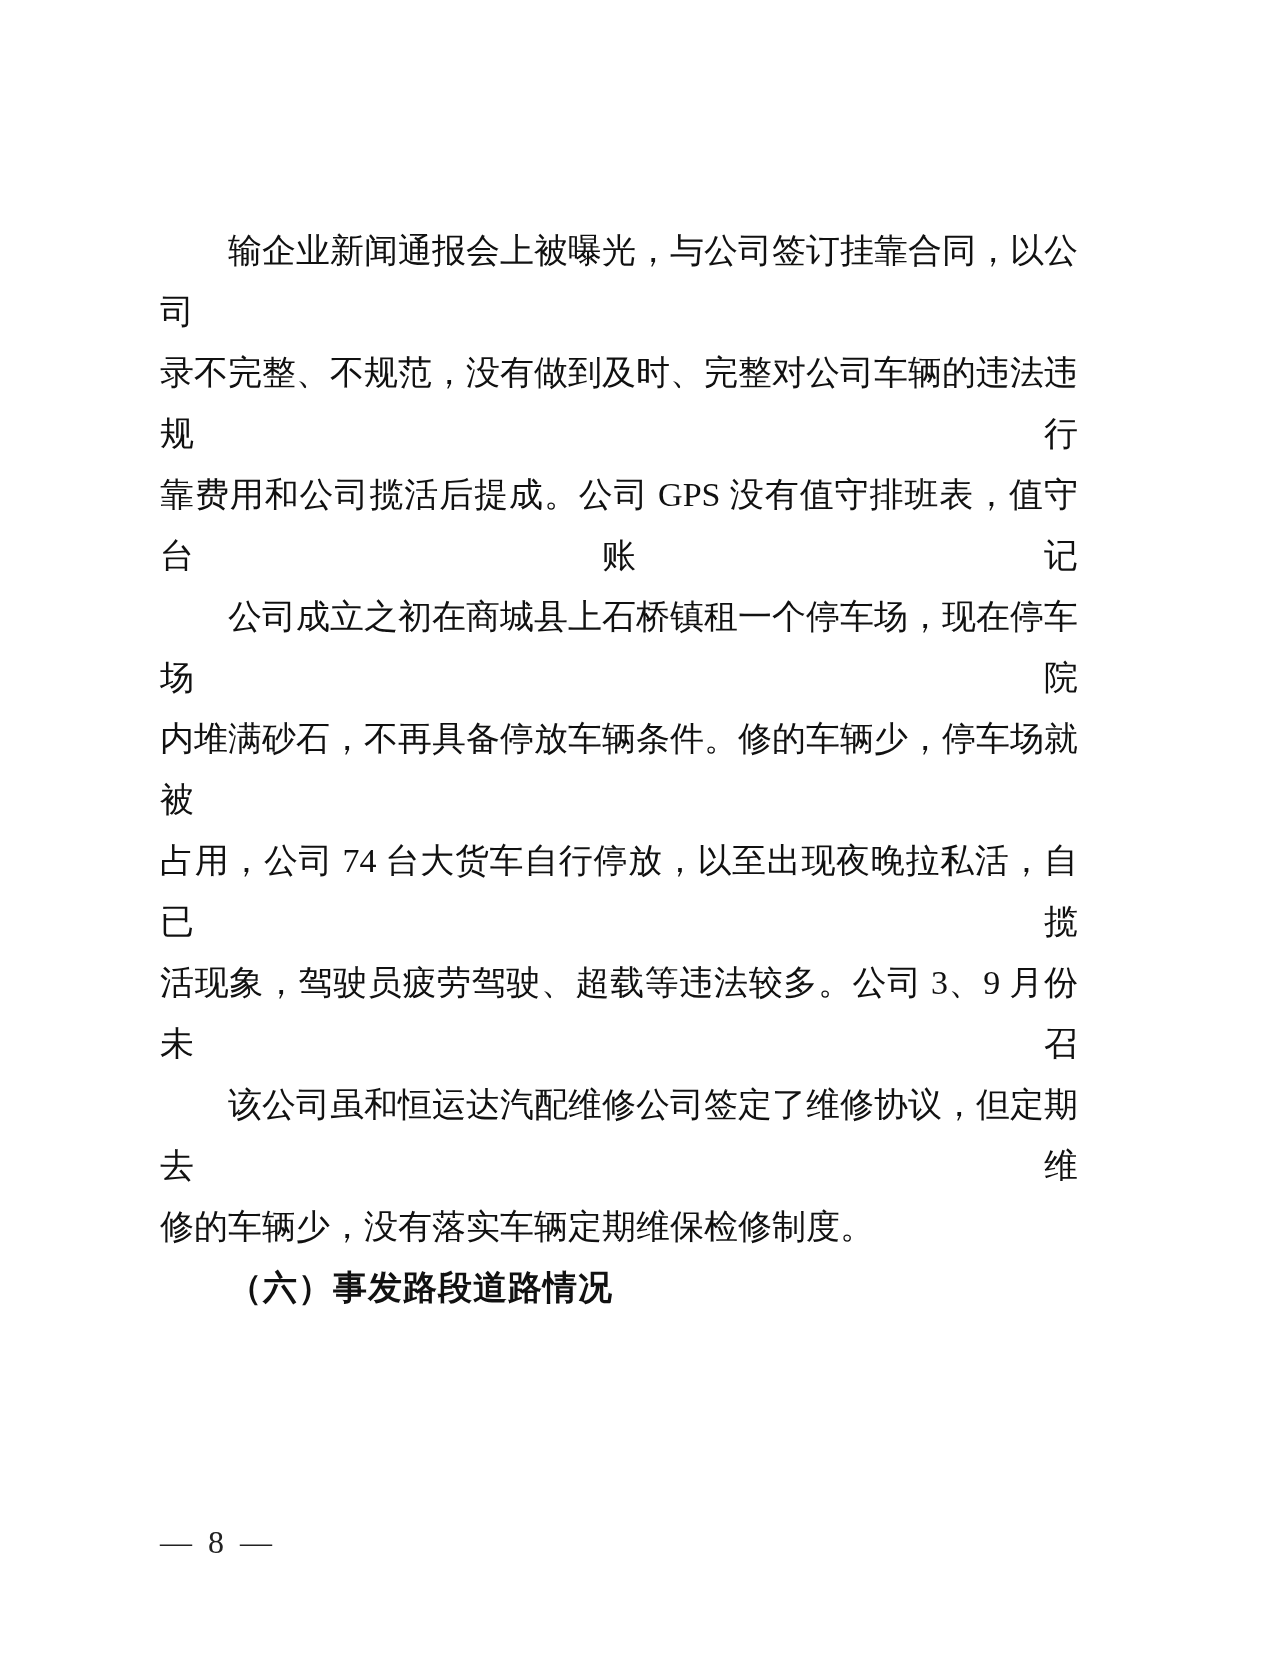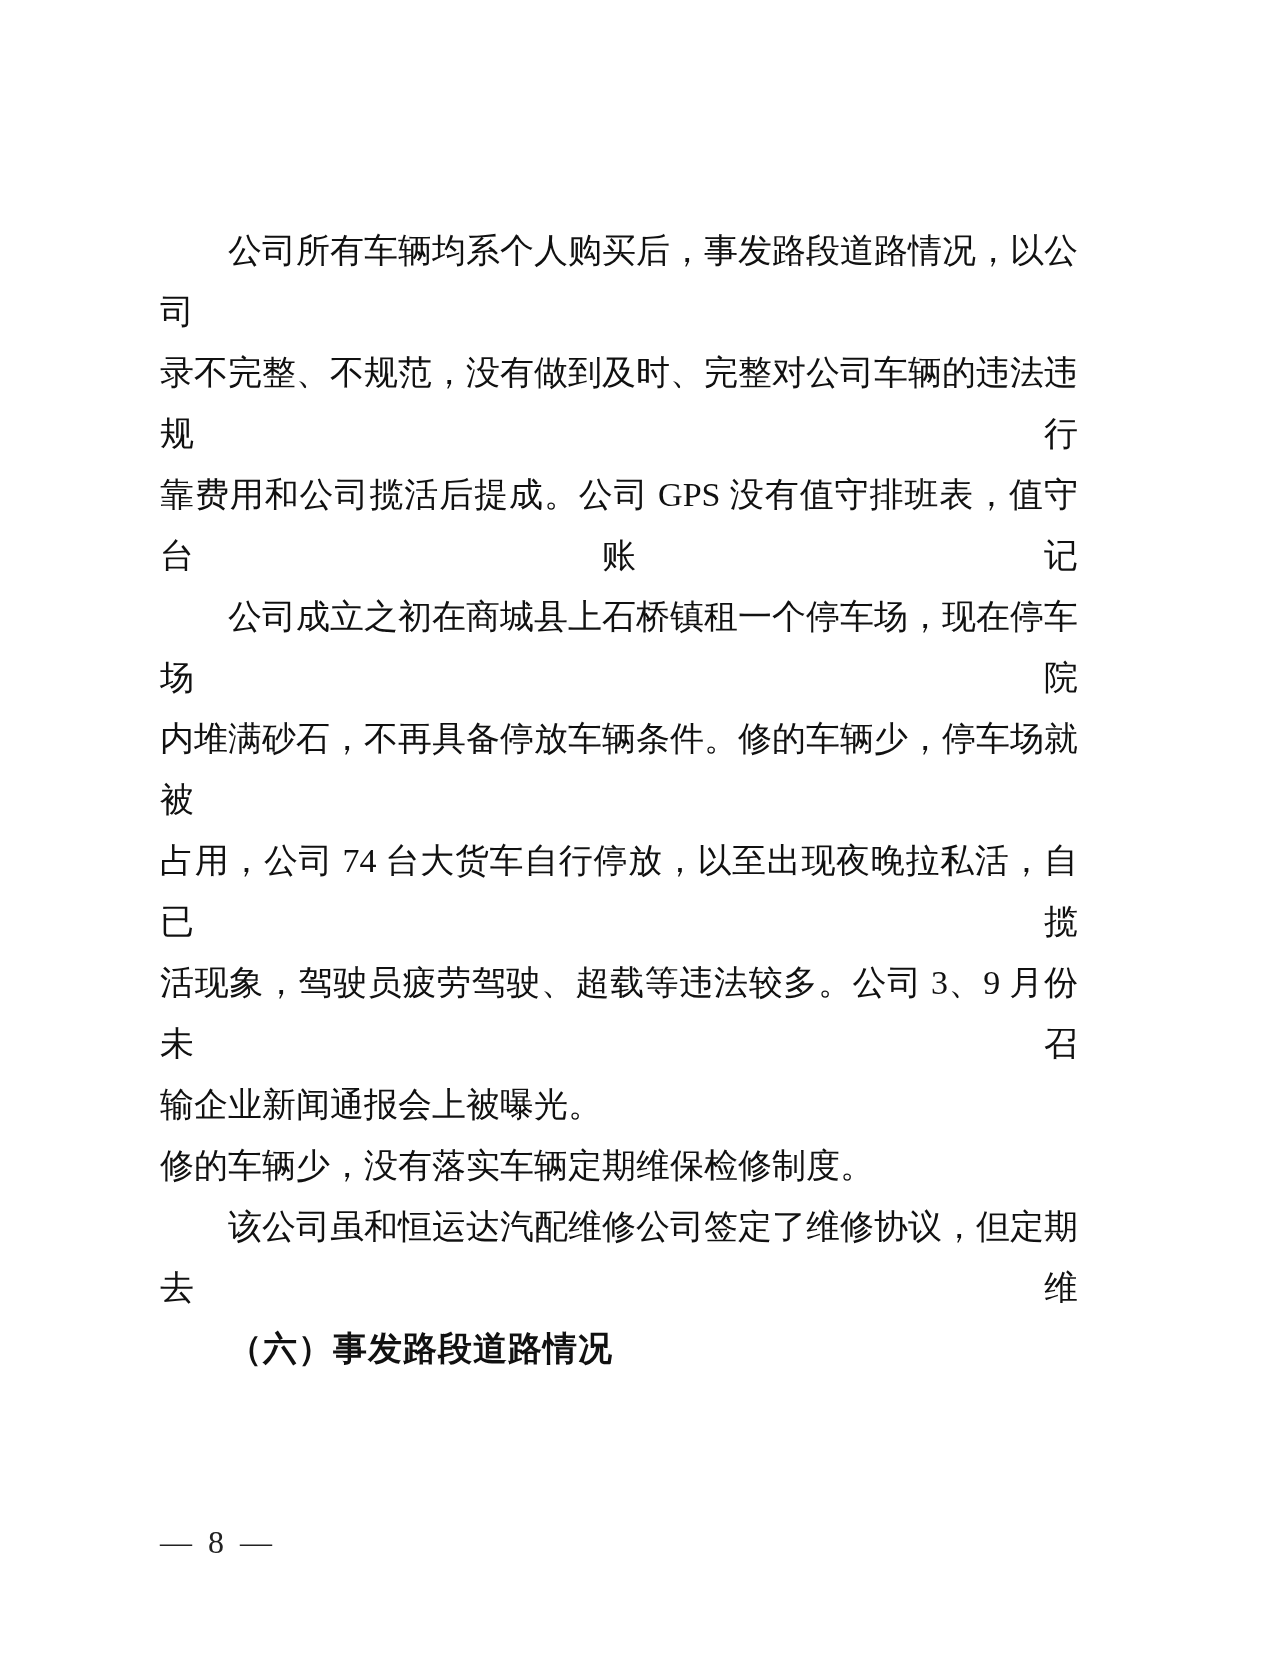--- a/index.html
+++ b/index.html
@@ -46,33 +46,32 @@
     letter-spacing: 4px;
     color: #222222;
   }
 </style>
 </head>
 <body>
 
 <div class="page">
   <div class="content" id="doc">
       <div class="para body">
-        <div class="line first">公司所有车辆均系个人购买后，事发路段道路情况，以公司</div>
+        <div class="line first">输企业新闻通报会上被曝光，与公司签订挂靠合同，以公司</div>
         <div class="line">录不完整、不规范，没有做到及时、完整对公司车辆的违法违规行</div>
         <div class="line">靠费用和公司揽活后提成。公司 GPS 没有值守排班表，值守台账记</div>
       </div>
       <div class="para body">
         <div class="line first">公司成立之初在商城县上石桥镇租一个停车场，现在停车场院</div>
         <div class="line">内堆满砂石，不再具备停放车辆条件。修的车辆少，停车场就被</div>
         <div class="line">占用，公司 74 台大货车自行停放，以至出现夜晚拉私活，自已揽</div>
         <div class="line">活现象，驾驶员疲劳驾驶、超载等违法较多。公司 3、9 月份未召</div>
-        <div class="line last">输企业新闻通报会上被曝光。</div>
       </div>
       <div class="para body">
+        <div class="line first">该公司虽和恒运达汽配维修公司签定了维修协议，但定期去维</div>
         <div class="line last">修的车辆少，没有落实车辆定期维保检修制度。</div>
-        <div class="line first">该公司虽和恒运达汽配维修公司签定了维修协议，但定期去维</div>
       </div>
       <div class="para heading">
         <div class="line first last">（六）事发路段道路情况</div>
       </div>
     </div>
   <div class="page-number">— 8 —</div>
 </div>
 
 </body></html>

